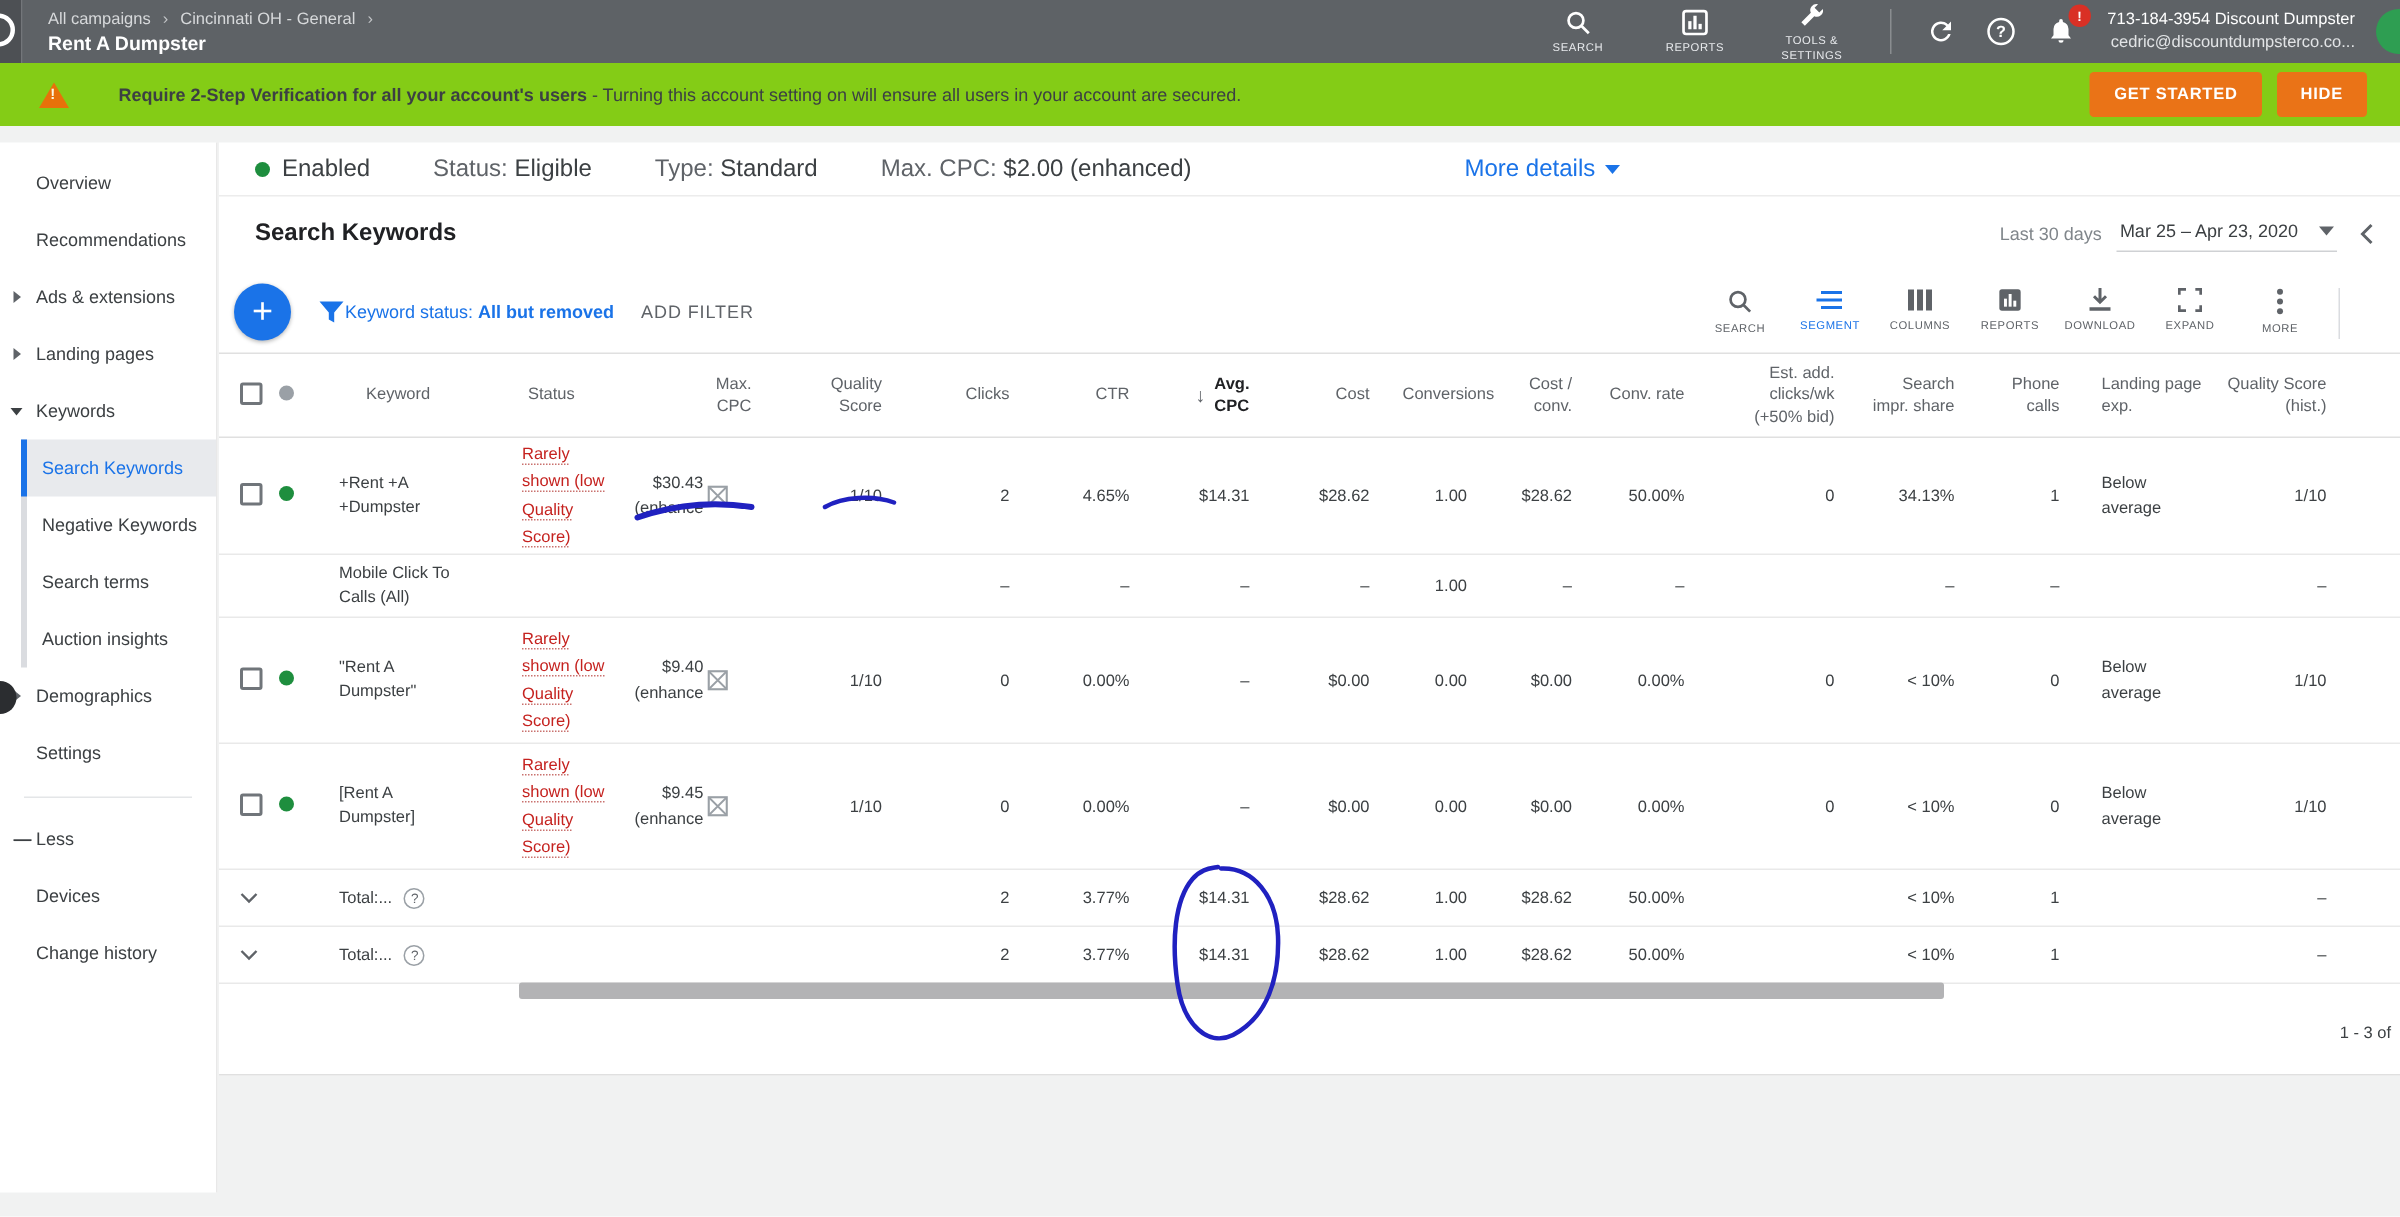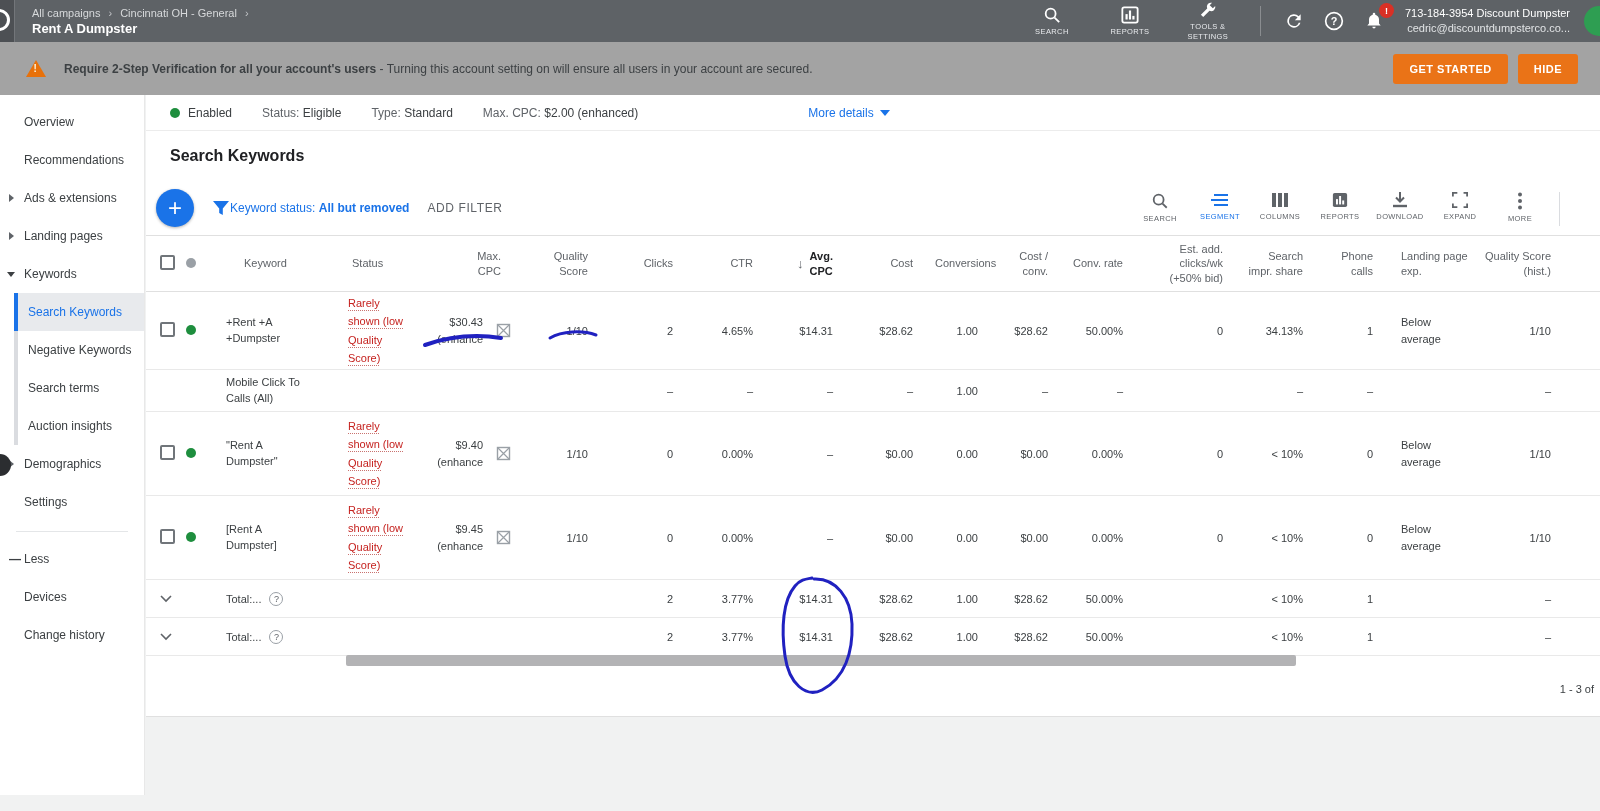--- a/index.html
+++ b/index.html
@@ -19,21 +19,21 @@
   .tb-btn { display:flex; flex-direction:column; align-items:center; gap:3px; width:64px; cursor:pointer; }
   .tb-btn .cap { font-size:7.5px; letter-spacing:.4px; color:#e8eaed; text-align:center; line-height:1.25; }
   .tb-divider { width:1px; height:30px; background:#8a8d90; margin:0 6px; }
   .round-ico { width:26px; height:26px; display:flex; align-items:center; justify-content:center; cursor:pointer; position:relative; }
   .badge { position:absolute; top:-5px; right:-7px; width:15px; height:15px; background:#d93025; border-radius:50%; color:#fff; font-size:9px; font-weight:bold; display:flex; align-items:center; justify-content:center; }
   .account { text-align:right; font-size:11px; line-height:1.35; color:#fff; margin-left:4px; }
   .account .mail { color:#e2e4e6; }
   .avatar { width:30px; height:30px; border-radius:50%; background:#2e9e52; margin-right:-14px; flex:none; }
 
   
-  .banner { position:absolute; top:42px; left:0; width:1600px; height:53px; background:#a3a3a3; display:flex; align-items:center; padding:0 22px 0 26px; }
+  .banner { position:absolute; top:42px; left:0; width:1600px; height:42px; background:#84cc16; display:flex; align-items:center; padding:0 22px 0 26px;gap:15px; }
   .warn-tri { width:0; height:0; border-left:10px solid transparent; border-right:10px solid transparent; border-bottom:17px solid #e8710a; position:relative; margin-right:18px; flex:none; }
   .warn-tri::after { content:"!"; position:absolute; left:-2.5px; top:3px; color:#fbf8e4; font-size:10px; font-weight:bold; }
   .banner-text { font-size:12px; color:#3c4043; }
   .banner-text b { font-weight:bold; }
   .banner-btns { margin-left:auto; display:flex; gap:10px; }
   .obtn { background:#ea7317; color:#fff; font-size:11px; font-weight:bold; letter-spacing:.5px; border:none; border-radius:3px; padding:9px 16px; cursor:pointer; font-family:"Liberation Sans",sans-serif; }
 
   
   .sidebar { position:absolute; top:95px; left:0; width:145px; height:700px; background:#fff; border-right:1px solid #e8e8e8; font-size:12px; color:#3c4043; padding-top:8px; }
   .side-item { height:38px; display:flex; align-items:center; padding-left:24px; cursor:pointer; position:relative; }
@@ -44,21 +44,21 @@
   .sub-item { height:38px; display:flex; align-items:center; padding-left:10px; cursor:pointer; position:relative; }
   .sub-item.selected { background:#e8eaed; color:#1a73e8; }
   .sub-item.selected::before { content:""; position:absolute; left:-4px; top:0; bottom:0; width:4px; background:#1a73e8; }
   .side-divider { height:1px; background:#e4e6e8; margin:10px 16px 8px 16px; }
   .less-dash { position:absolute; left:9px; font-weight:bold; color:#3c4043; }
   .nav-handle { position:absolute; left:-11px; top:454px; width:22px; height:22px; background:#2b2d30; border-radius:50%; z-index:5; cursor:pointer; }
 
   
   .content { position:absolute; top:95px; left:146px; width:1454px; height:622px; background:#fff; border-bottom:1px solid #e0e0e0; }
 
-  .statusbar { height:36px; display:flex; align-items:center; gap:30px; padding-left:24px; border-bottom:1px solid #ececec; font-size:12px; color:#5f6368; }
+  .statusbar { height:36px; display:flex; align-items:center; gap:42px; padding-left:24px; border-bottom:1px solid #ececec; font-size:16px; color:#5f6368; }
   .st-en { display:flex; align-items:center; gap:8px; color:#3c4043; }
   .gdot { width:10px; height:10px; border-radius:50%; background:#1e8e3e; flex:none; }
   .st-pair .v { color:#3c4043; }
   .more-details { color:#1a73e8; display:flex; align-items:center; gap:6px; cursor:pointer; margin-left:140px; }
   .caret-down { width:0; height:0; border-left:5px solid transparent; border-right:5px solid transparent; border-top:6px solid #1a73e8; }
 
   .titlebar { height:49px; display:flex; align-items:center; padding:0 16px 0 24px; }
   .page-h1 { font-size:16px; font-weight:bold; color:#202124; }
   .daterange { margin-left:auto; display:flex; align-items:center; gap:10px; font-size:12px; }
   .dr-preset { color:#80868b; }
@@ -85,21 +85,21 @@
   .thead .hc { white-space:pre-line; line-height:1.3; }
   .r { text-align:right; padding-right:22px; }
   .l { text-align:left; padding-left:2px; }
   .clip { overflow:hidden; white-space:nowrap; }
   .cb { width:15px; height:15px; border:2px solid #70757a; border-radius:2px; margin-left:14px; cursor:pointer; }
   .dot { width:10px; height:10px; border-radius:50%; }
   .dot.green { background:#1e8e3e; }
   .dot.gray { background:#9aa0a6; }
   .kw { max-width:92px; padding-left:8px; line-height:1.45; cursor:pointer; }
   .status-red { max-width:66px; color:#c5221f; line-height:1.65; text-decoration:underline dotted #c9726f; text-underline-offset:3px; }
-  .maxcpc { display:flex; align-items:center; justify-content:flex-end; gap:13px; padding-right:12px; }
+  .maxcpc { display:flex; align-items:center; gap:2px; padding-right:12px; }
   .maxcpc .lines { text-align:right; line-height:1.5; }
   .landing { max-width:60px; line-height:1.5; padding-left:6px; }
   .row-h1 { height:78px; }
   .row-h2 { height:42px; }
   .row-h3 { height:84px; }
   .total-row { height:38px; }
   .chev-cell { display:flex; justify-content:center; cursor:pointer; }
   .total-label { display:flex; align-items:center; gap:8px; padding-left:8px; }
   .help-circ { width:14px; height:14px; border:1px solid #9aa0a6; border-radius:50%; color:#5f6368; font-size:9px; display:flex; align-items:center; justify-content:center; cursor:pointer; flex:none; }
   .avg-h { display:flex; align-items:center; justify-content:flex-end; gap:6px; padding-right:22px; color:#202124; font-weight:bold; }
@@ -252,20 +252,32 @@
       <div class="st-pair"><span>Type:</span> <span class="v">Standard</span></div>
       <div class="st-pair"><span>Max. CPC:</span> <span class="v">$2.00 (enhanced)</span></div>
       <div class="more-details">
           <span>More details</span>
           <span class="caret-down"></span>
         </div>
     </div>
 
     <div class="titlebar">
       <h1 class="page-h1">Search Keywords</h1>
+      <div class="daterange">
+        <span class="dr-preset">Last 30 days</span>
+        <span class="dr-dates">
+            <span>Mar 25 – Apr 23, 2020</span>
+            <span class="caret-gray"></span>
+          </span>
+        <span class="dr-prev">
+          <svg class="ic" width="12" height="14" viewBox="0 0 12 14">
+              <path d="M9 1L3 7l6 6" fill="none" stroke="#5f6368" stroke-width="2"></path>
+            </svg>
+        </span>
+      </div>
     </div>
 
     <div class="filterbar">
       <div class="fab">
           <span>+</span>
         </div>
       <span class="funnel">
         <svg class="ic" width="18" height="16" viewBox="0 0 18 16">
             <path d="M1 1h16l-6.2 7.4V15l-3.6-2V8.4L1 1z" fill="#1a73e8"></path>
           </svg>

